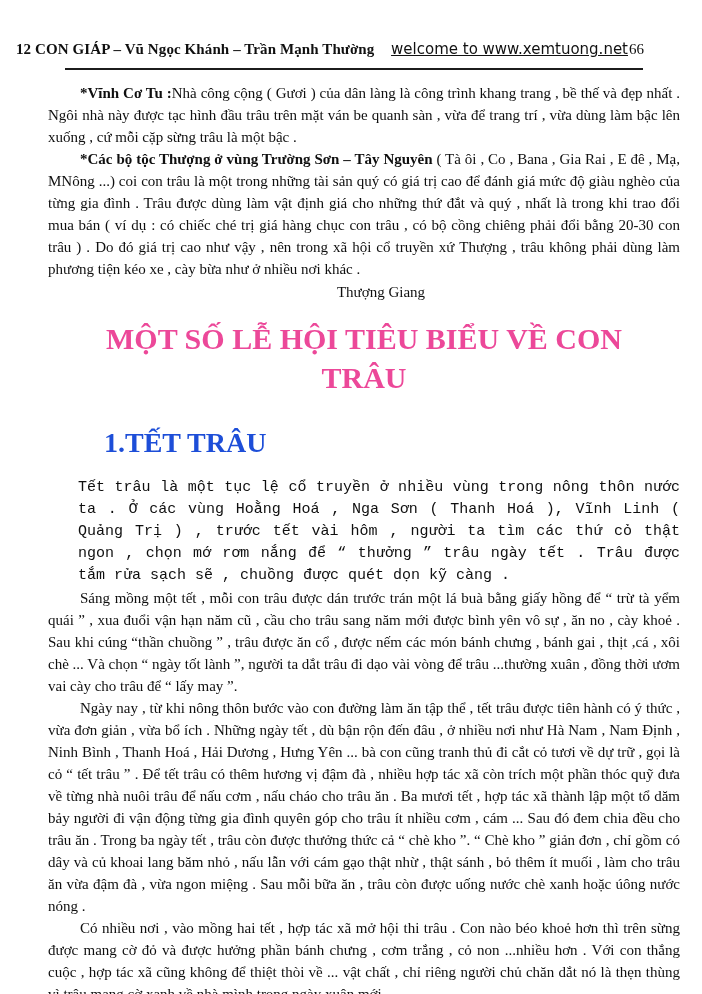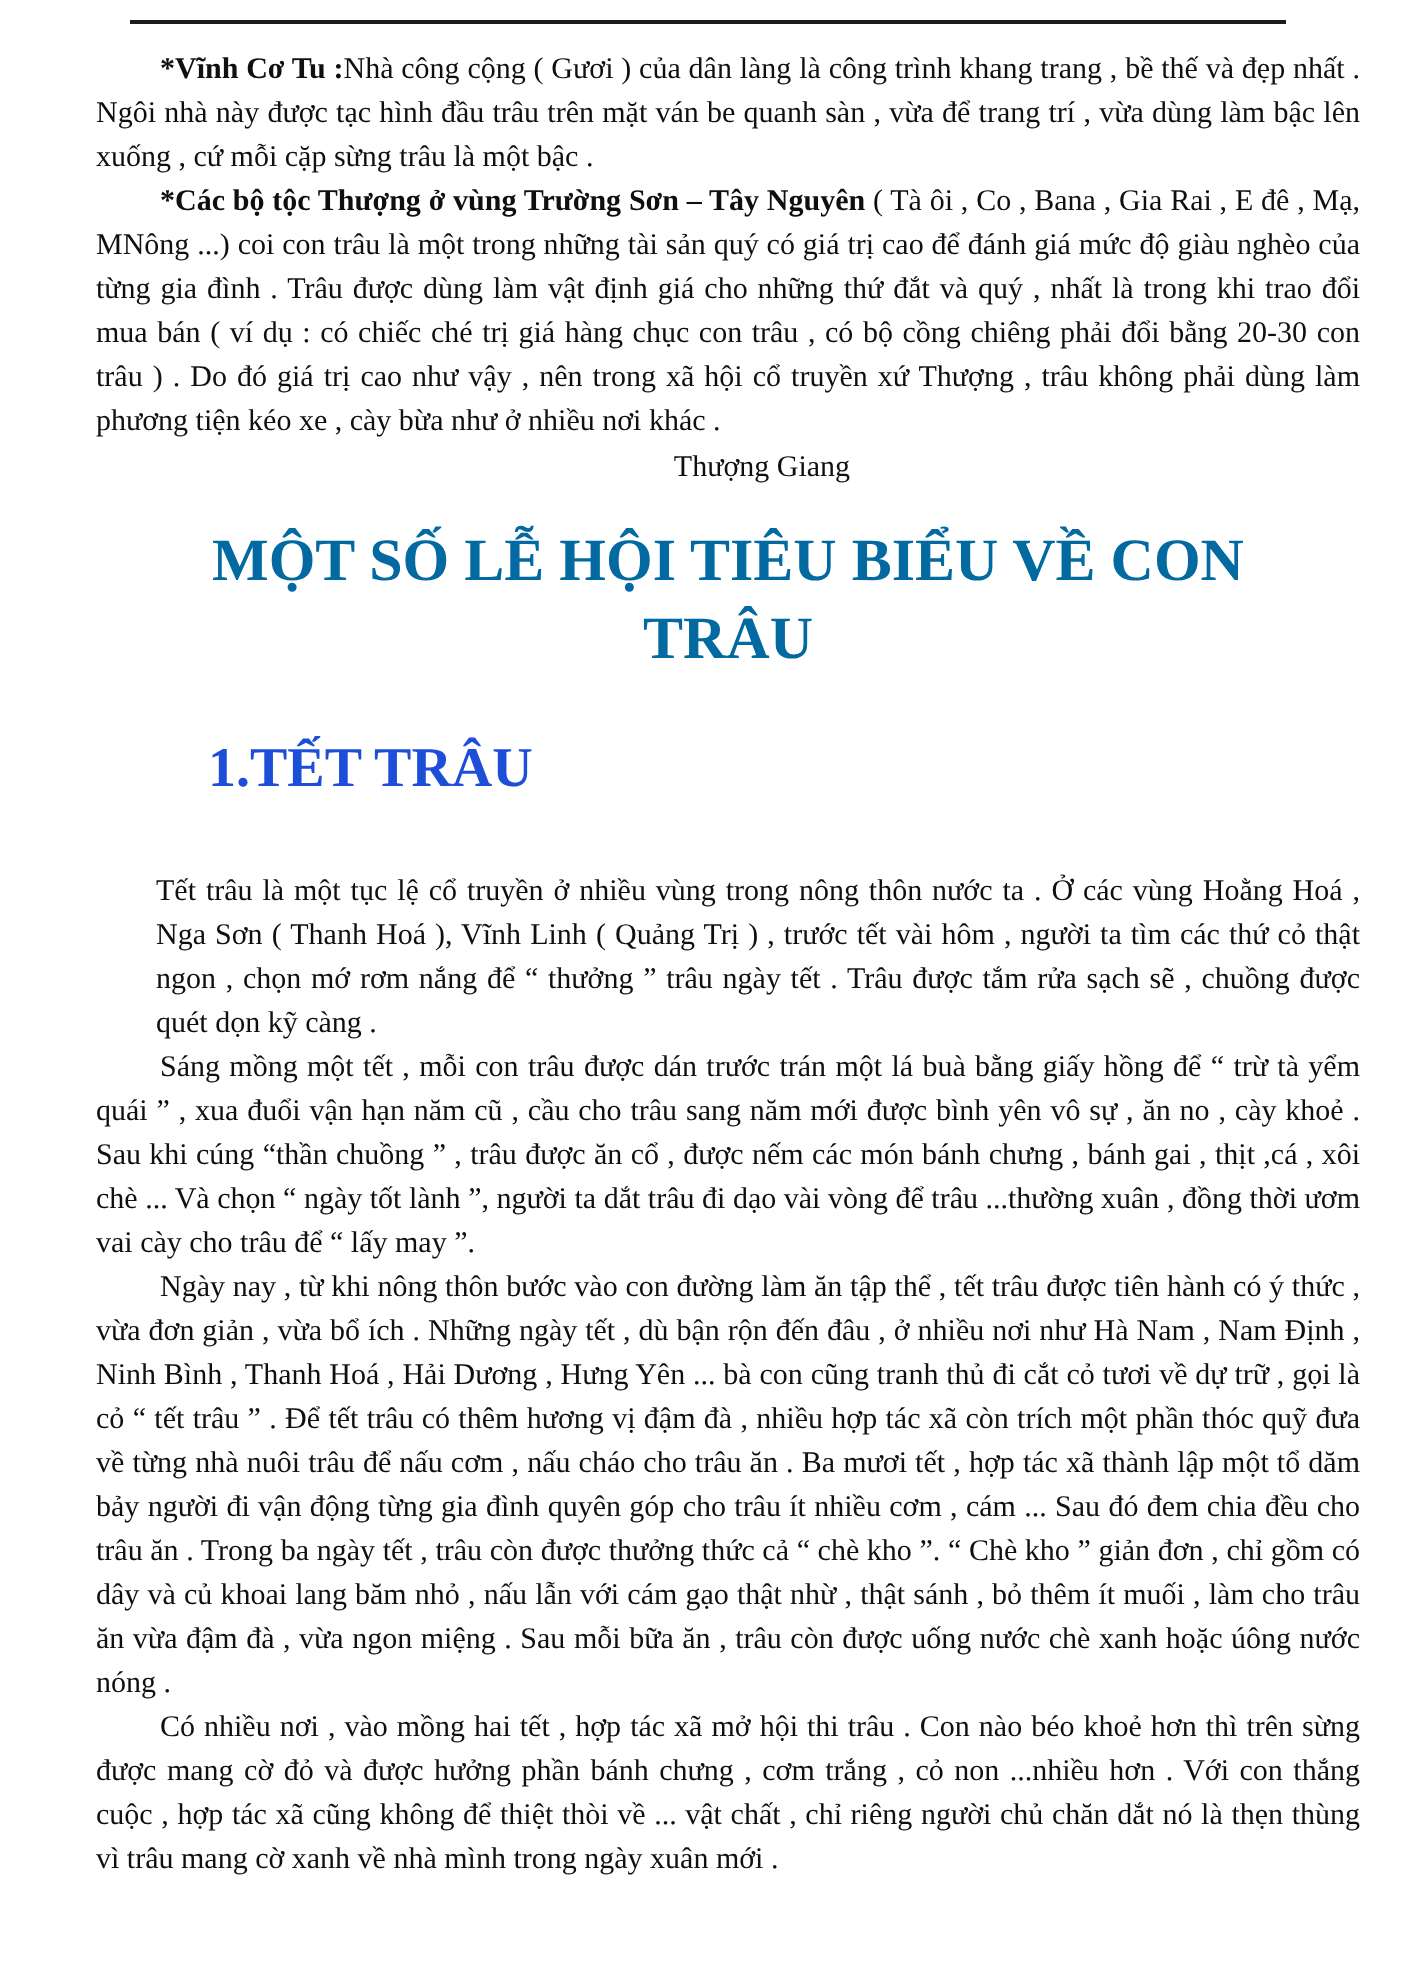--- a/index.html
+++ b/index.html
@@ -35,38 +35,45 @@
   .content{padding:12px 22px 0 48px;font-size:15px;line-height:22px;}
 
   p{margin:0;text-align:center;}
   .para{text-align:justify;text-indent:32px;}
   .para b{font-weight:bold;}
   .gap-top{}
   .byline{text-indent:34px;margin-top:1px;}
 
   .main-title{
     font-size:30px;line-height:39px;font-weight:bold;
-    color:#0369a1;text-align:center;
+    color:#ec4899;text-align:center;
     max-width:560px;margin:16px auto 0 auto;
   }
   .section-heading{
     font-size:28px;line-height:32px;font-weight:bold;
     color:#1d4ed8;
     margin:30px 0 0 56px;
   }
   .para-block{
     text-align:justify;text-indent:0;
-    margin-left:30px;margin-top:34px;
+    margin-left:30px;margin-top:18px;font-family:Liberation Mono, monospace;
   }
 </style>
 </head>
 <body>
 
 <div class="page">
 
+  <div class="header">
+    <span class="book-title">12 CON GIÁP – Vũ Ngọc Khánh – Trần Mạnh Thường</span>
+    <span class="header-right">
+      <a href="#" class="site-link">welcome to www.xemtuong.net</a>
+      <span class="page-number">66</span>
+    </span>
+  </div>
 
   <hr class="header-rule">
 
   <div class="content">
 
     <p class="para"><b>*Vĩnh Cơ Tu :</b><span>Nhà công cộng ( Gươi ) của dân làng là công trình khang trang , bề thế và đẹp nhất . Ngôi nhà này được tạc hình đầu trâu trên mặt ván be quanh sàn , vừa để trang trí , vừa dùng làm bậc lên xuống , cứ mỗi cặp sừng trâu là một bậc .</span></p>
 
     <p class="para gap-top"><b>*Các bộ tộc Thượng ở vùng Trường Sơn – Tây Nguyên</b><span> ( Tà ôi , Co , Bana , Gia Rai , E đê , Mạ, MNông ...) coi con trâu là một trong những tài sản quý có giá trị cao để đánh giá mức độ giàu nghèo của từng gia đình . Trâu được dùng làm vật định giá cho những thứ đắt và quý , nhất là trong khi trao đổi mua bán ( ví dụ : có chiếc ché trị giá hàng chục con trâu , có bộ cồng chiêng phải đổi bằng 20-30 con  trâu ) . Do đó giá trị cao như vậy , nên trong xã hội cổ truyền xứ Thượng , trâu không phải dùng làm phương tiện kéo xe , cày bừa như ở nhiều nơi khác .</span></p>
 
     <p class="byline">Thượng Giang</p>

